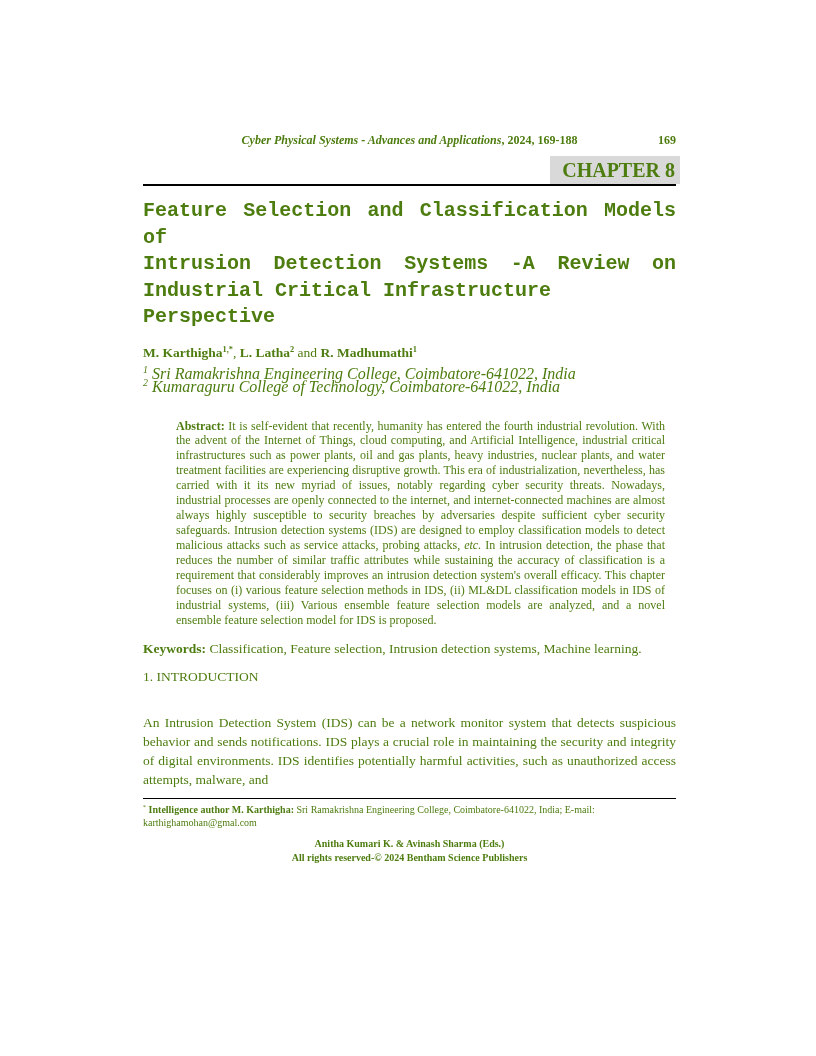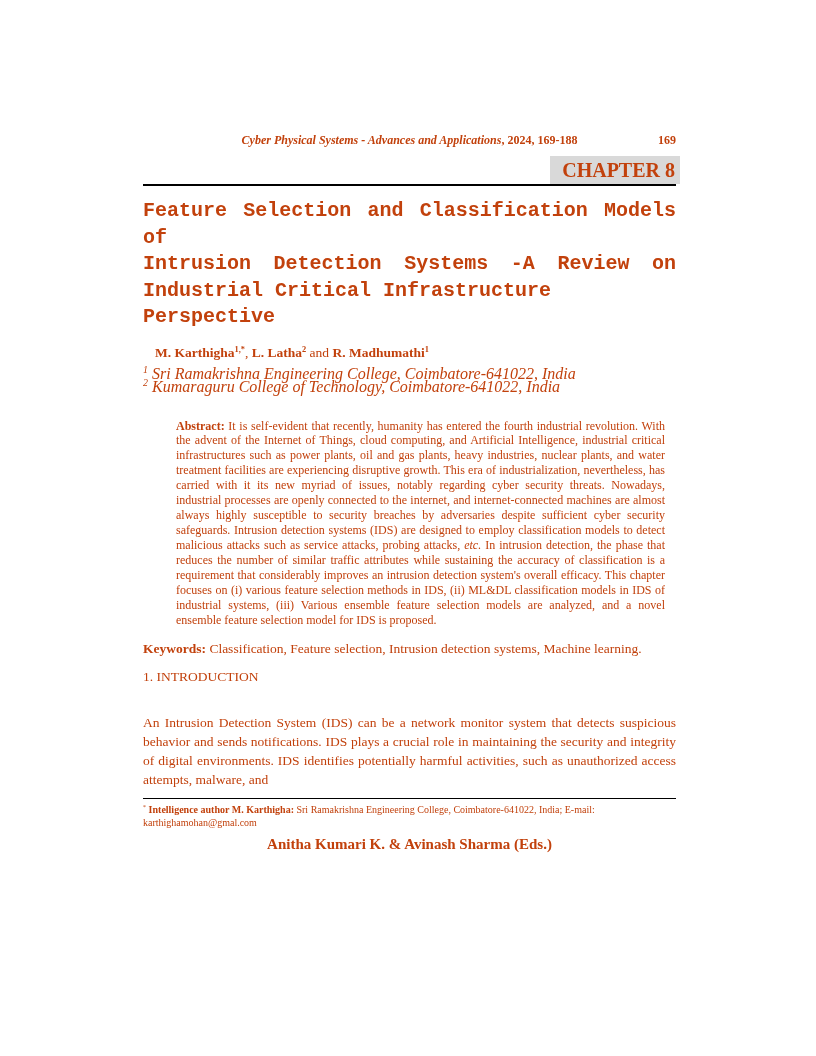--- a/index.html
+++ b/index.html
@@ -4,21 +4,21 @@
 <style>
   * { box-sizing: border-box; }
   html, body { margin: 0; padding: 0; }
   body { background: #ffffff; }
 
   .page {
     position: relative;
     width: 816px;
     height: 1056px;
     background: #ffffff;
-    color: #c2410c;
+    color: #4d7c0f;
     font-family: "Liberation Serif", "DejaVu Serif", serif;
     overflow: hidden;
   }
   .content {
     position: absolute;
     left: 143px;
     top: 0;
     width: 533px;
   }
 
@@ -64,21 +64,21 @@
     line-height: 26.5px;
     font-family: Liberation Mono, monospace;
   }
   .t-line { display: block; }
   .t-line.stretch {
     text-align: justify;
     text-align-last: justify;
   }
 
   .authors {
-    margin: 13px 0 0 12px;
+    margin: 13px 0 0 0;
     font-size: 13.5px;
     line-height: 17px;
   }
 
   .affil {
     margin: 6px 0 0 0;
     font-style: italic;
     font-size: 16px;
     line-height: 13px;
   }
@@ -117,21 +117,21 @@
     border-top: 1.5px solid #000;
     padding-top: 4px;
     font-size: 10px;
     line-height: 13px;
   }
 
   .publisher {
     margin-top: 8px;
     text-align: center;
     font-weight: bold;
-    font-size: 15px;
+    font-size: 10px;
     line-height: 14px;
   }
 </style>
 </head>
 <body>
 
 <div class="page">
   <div class="content">
 
     <div class="running-header">
@@ -167,16 +167,17 @@
 
     <h2 class="section-heading">1. INTRODUCTION</h2>
 
     <p class="intro">An Intrusion Detection System (IDS) can be a network monitor system that detects suspicious behavior and sends notifications. IDS plays a crucial role in maintaining the security and integrity of digital environments. IDS identifies potentially harmful activities, such as unauthorized access attempts, malware, and</p>
 
     <p class="footnote"><sup class="sup">*</sup> <b>Intelligence author M. Karthigha:</b>
       <span>Sri Ramakrishna Engineering College, Coimbatore-641022, India; E-mail: karthighamohan@gmal.com</span></p>
 
     <div class="publisher">
       <div>Anitha Kumari K. &amp; Avinash Sharma (Eds.)</div>
+      <div>All rights reserved-© 2024 Bentham Science Publishers</div>
     </div>
 
   </div>
 </div>
 
 </body></html>

